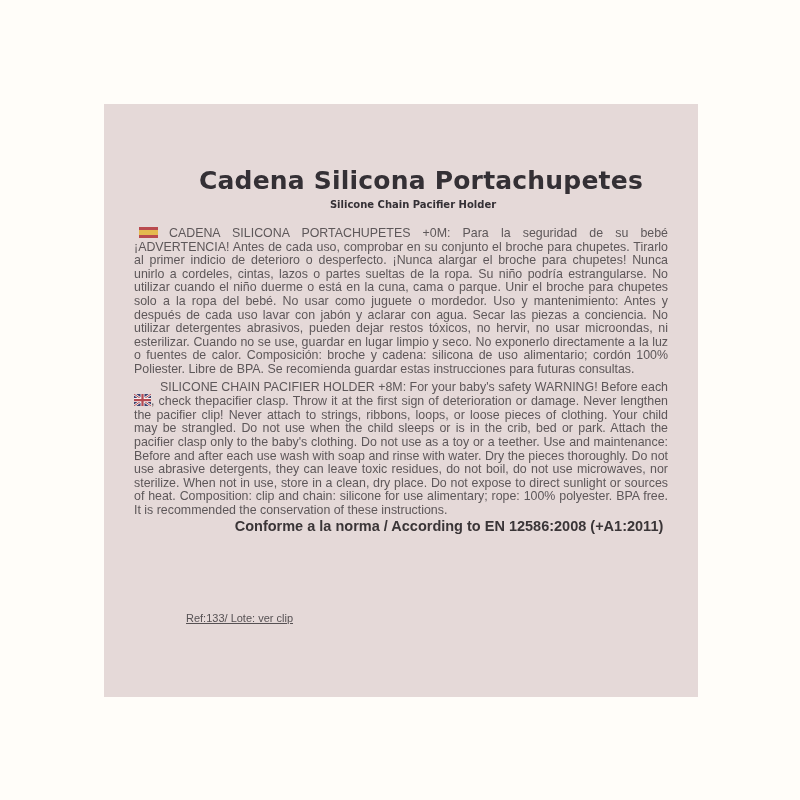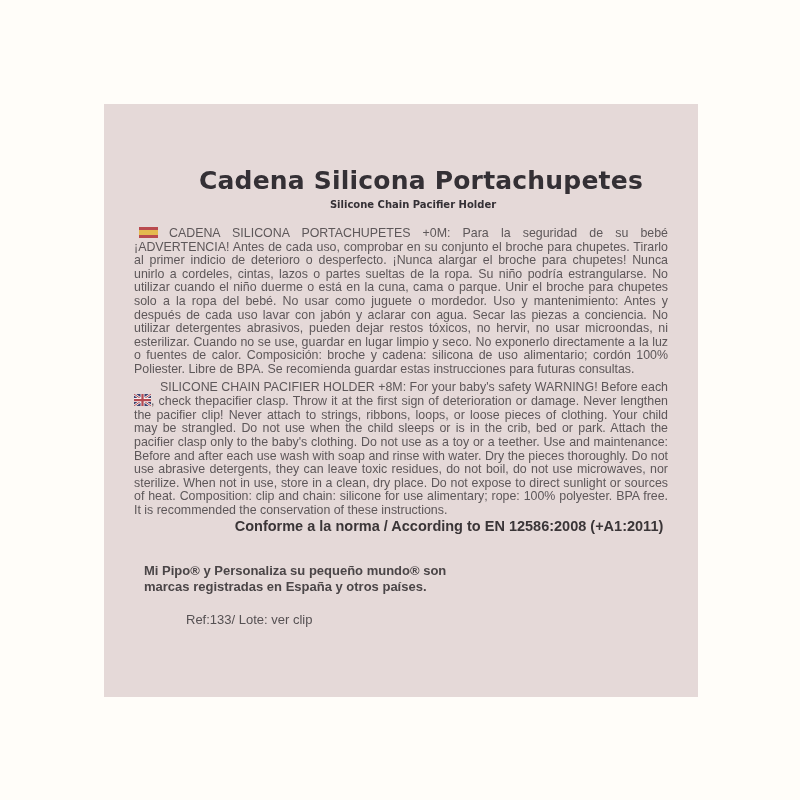--- a/index.html
+++ b/index.html
@@ -105,22 +105,23 @@
     right: 42px;
     text-align: right;
     font-size: 13px;
     line-height: 16.4px;
     color: var(--footer-text, #565153);
   }
   .ref-line {
     position: absolute;
     top: 508px;
     left: 82px;
-    font-size: 13px;
+    font-size: 11px;
     color: var(--footer-text, #565153);
+    text-decoration: underline;
   }
 </style>
 </head>
 <body>
 
 <div class="label-card">
 
   <div class="product-title">Cadena Silicona Portachupetes</div>
 
   <div class="product-subtitle">Silicone Chain Pacifier Holder</div>
@@ -135,21 +136,17 @@
         <path d="M0,0 L34,24 M34,0 L0,24" style="stroke:var(--flag-uk-white,#f5f2f1)" stroke-width="5"></path>
         <path d="M0,0 L34,24 M34,0 L0,24" style="stroke:var(--flag-uk-red,#b54a52)" stroke-width="2"></path>
         <path d="M17,0 V24 M0,12 H34" style="stroke:var(--flag-uk-white,#f5f2f1)" stroke-width="8"></path>
         <path d="M17,0 V24 M0,12 H34" style="stroke:var(--flag-uk-red,#b54a52)" stroke-width="4.5"></path>
       </svg><span>, check thepacifier clasp. Throw it at the first sign of deterioration or damage. Never lengthen the pacifier clip! Never attach to strings, ribbons, loops, or loose pieces of clothing. Your child may be strangled. Do not use when the child sleeps or is in the crib, bed or park. Attach the pacifier clasp only to the baby's clothing. Do not use as a toy or a teether. Use and maintenance: Before and after each use wash with soap and rinse with water. Dry the pieces thoroughly. Do not use abrasive detergents, they can leave toxic residues, do not boil, do not use microwaves, nor sterilize. When not in use, store in a clean, dry place. Do not expose to direct sunlight or sources of heat. Composition: clip and chain: silicone for use alimentary; rope: 100% polyester. BPA free. It is recommended the conservation of these instructions.</span>
     </p>
   </div>
 
   <div class="compliance-line">Conforme a la norma / According to EN 12586:2008 (+A1:2011)</div>
 
-  <div class="footer-trademark">
-    <div>Mi Pipo® y Personaliza su pequeño mundo® son</div>
-    <div>marcas registradas en España y otros países.</div>
-  </div>
 
 
   <div class="ref-line">Ref:133/ Lote: ver clip</div>
 
 </div>
 
 </body></html>

